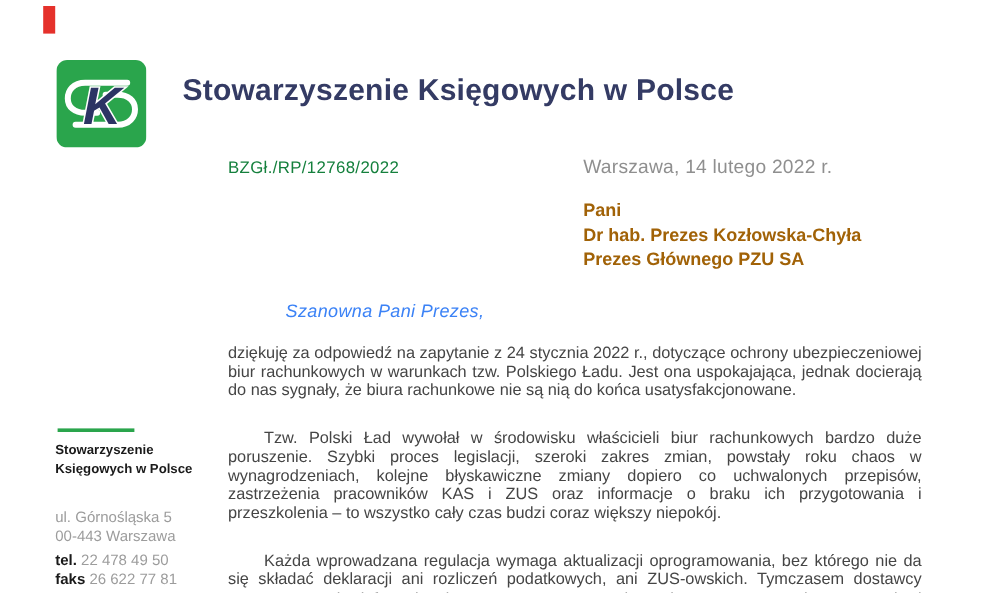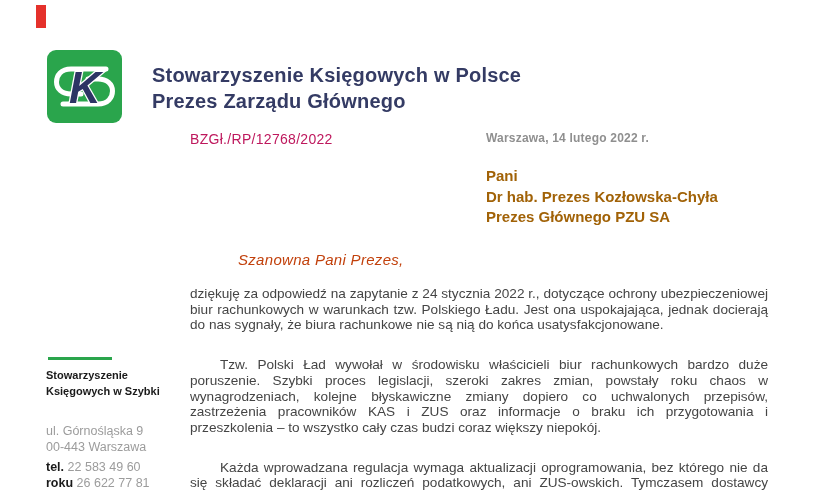--- a/index.html
+++ b/index.html
@@ -16,53 +16,52 @@
 
   .red-marker {
     left: 36px; top: 5px; width: 10px; height: 23px;
     background: #e5312b;
   }
 
   .logo { left: 47px; top: 50px; width: 75px; height: 73px; }
 
   .org-header {
     left: 152px; top: 62px;
-    font-size: 20px; font-weight: 700;
+    font-size: 25px; font-weight: 700;
     color: #343b64;
     line-height: 26px;
     letter-spacing: 0.2px;
     white-space: nowrap;
   }
 
   .ref-number {
     left: 190px; top: 131px;
-    font-size: 14px; color: #be185d;
+    font-size: 14px; color: #15803d;
     letter-spacing: 0.3px;
     white-space: nowrap;
   }
   .place-date {
     left: 486px; top: 131px;
-    font-size: 12px; color: #8f8f8f;
+    font-size: 16px; color: #8f8f8f;
     letter-spacing: 0.2px;
     white-space: nowrap;
-    font-weight: bold;
   }
 
   .recipient {
     left: 486px; top: 166px;
     font-size: 15px; font-weight: 700;
     color: #a16207;
     line-height: 20.5px;
     white-space: nowrap;
   }
 
   .salutation {
     left: 238px; top: 251px;
     font-size: 15px; font-style: italic;
-    color: #c2410c;
+    color: #3b82f6;
     letter-spacing: 0.3px;
     white-space: nowrap;
   }
 
   .body-text {
     left: 190px; top: 286px; width: 578px;
     font-size: 13.6px;
     line-height: 15.7px;
     color: #454545;
     text-align: justify;
@@ -108,21 +107,20 @@
     <svg width="75" height="73" viewBox="0 0 75 73" xmlns="http://www.w3.org/2000/svg">
       <rect x="0" y="0" width="75" height="73" rx="9" fill="#2aa54c"></rect>
       <path d="M 59 19 L 24 19 C 14 19 9.5 25.5 9.5 32 C 9.5 39 15 44 24 44 L 34 44" fill="none" stroke="#ffffff" stroke-width="5" stroke-linecap="round"></path>
       <path d="M 16 54 L 51 54 C 61 54 65.5 47.5 65.5 41 C 65.5 34 60 29 51 29 L 41 29" fill="none" stroke="#ffffff" stroke-width="5" stroke-linecap="round"></path>
       <text x="38" y="53" text-anchor="middle" font-family="Liberation Sans, sans-serif" font-size="44" font-weight="700" font-style="italic" fill="#2c3464" stroke="#ffffff" stroke-width="2.5" paint-order="stroke">K</text>
     </svg>
   </div>
 
   <div class="abs org-header">
     <div>Stowarzyszenie Księgowych w Polsce</div>
-    <div>Prezes Zarządu Głównego</div>
   </div>
 
   <div class="abs ref-number">BZGł./RP/12768/2022</div>
   <div class="abs place-date">Warszawa, 14 lutego 2022 r.</div>
 
   <div class="abs recipient">
     <div>Pani</div>
     <div>Dr hab. Prezes Kozłowska-Chyła</div>
     <div>Prezes Głównego PZU SA</div>
   </div>
@@ -133,26 +131,26 @@
     <p>dziękuję za odpowiedź na zapytanie z 24 stycznia 2022 r., dotyczące ochrony ubezpieczeniowej biur rachunkowych w warunkach tzw. Polskiego Ładu. Jest ona uspokajająca, jednak docierają do nas sygnały, że biura rachunkowe nie są nią do końca usatysfakcjonowane.</p>
     <p class="indent">Tzw. Polski Ład wywołał w środowisku właścicieli biur rachunkowych bardzo duże poruszenie. Szybki proces legislacji, szeroki zakres zmian, powstały roku chaos w wynagrodzeniach, kolejne błyskawiczne zmiany dopiero co uchwalonych przepisów, zastrzeżenia pracowników KAS i ZUS oraz informacje o braku ich przygotowania i przeszkolenia – to wszystko cały czas budzi coraz większy niepokój.</p>
     <p class="indent">Każda wprowadzana regulacja wymaga aktualizacji oprogramowania, bez którego nie da się składać deklaracji ani rozliczeń podatkowych, ani ZUS-owskich. Tymczasem dostawcy oprogramowania informują, że proces przygotowania zmian w programach, testowania i wdrożenia wymaga minimum 2 miesięcy. W tej sytuacji księgowi zdają sobie sprawę z ryzyka spowodowanego nie tylko błędami ludzkimi, ale także błędami systemów informatycznych.</p>
     <p class="indent">Od kilku lat obserwujemy, jak zmieniające się przepisy wpływają na pracę biur rachunkowych i ich klientów.</p>
   </div>
 
   <div class="abs sidebar-rule"></div>
 
   <div class="abs sidebar-org">
     <div>Stowarzyszenie</div>
-    <div>Księgowych w Szybki</div>
+    <div>Księgowych w Polsce</div>
   </div>
 
   <div class="abs sidebar-address">
-    <div>ul. Górnośląska 9</div>
+    <div>ul. Górnośląska 5</div>
     <div>00-443 Warszawa</div>
   </div>
 
   <div class="abs sidebar-contact">
-    <div><span class="lbl">tel.</span> <span>22 583 49 60</span></div>
-    <div><span class="lbl">roku</span> <span>26 622 77 81</span></div>
+    <div><span class="lbl">tel.</span> <span>22 478 49 50</span></div>
+    <div><span class="lbl">faks</span> <span>26 622 77 81</span></div>
   </div>
 
 </div>
 
 </body></html>

